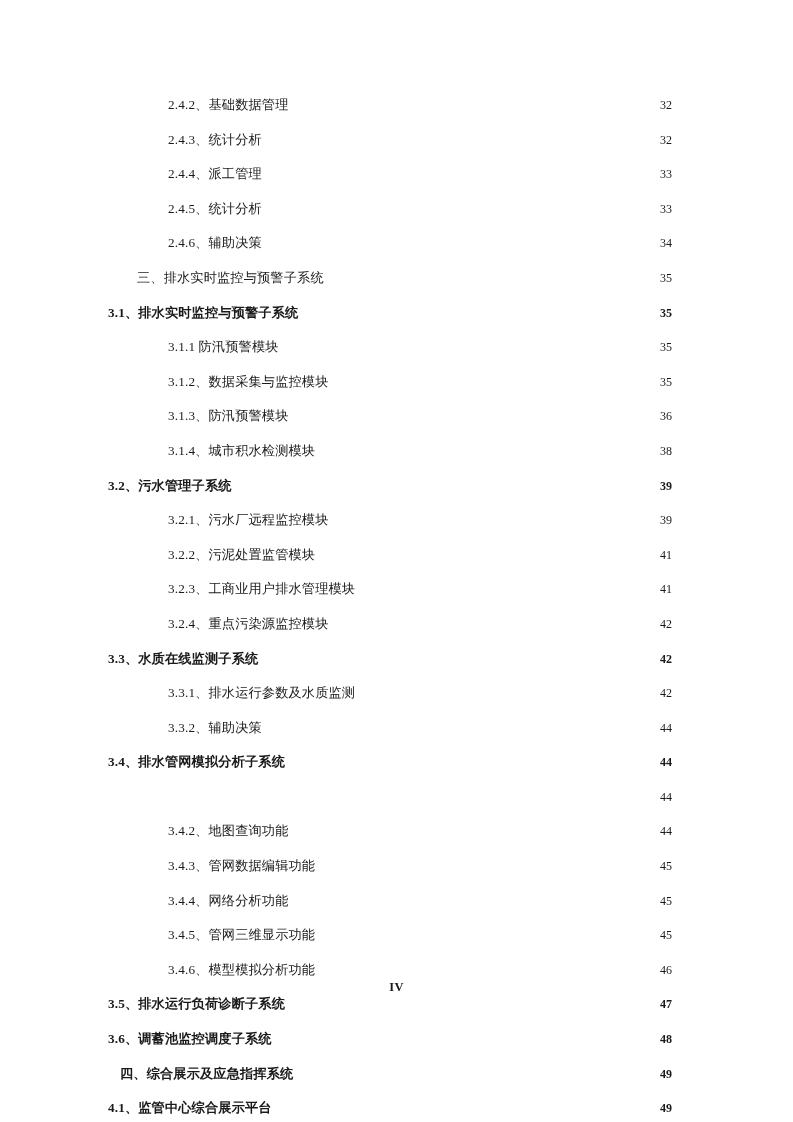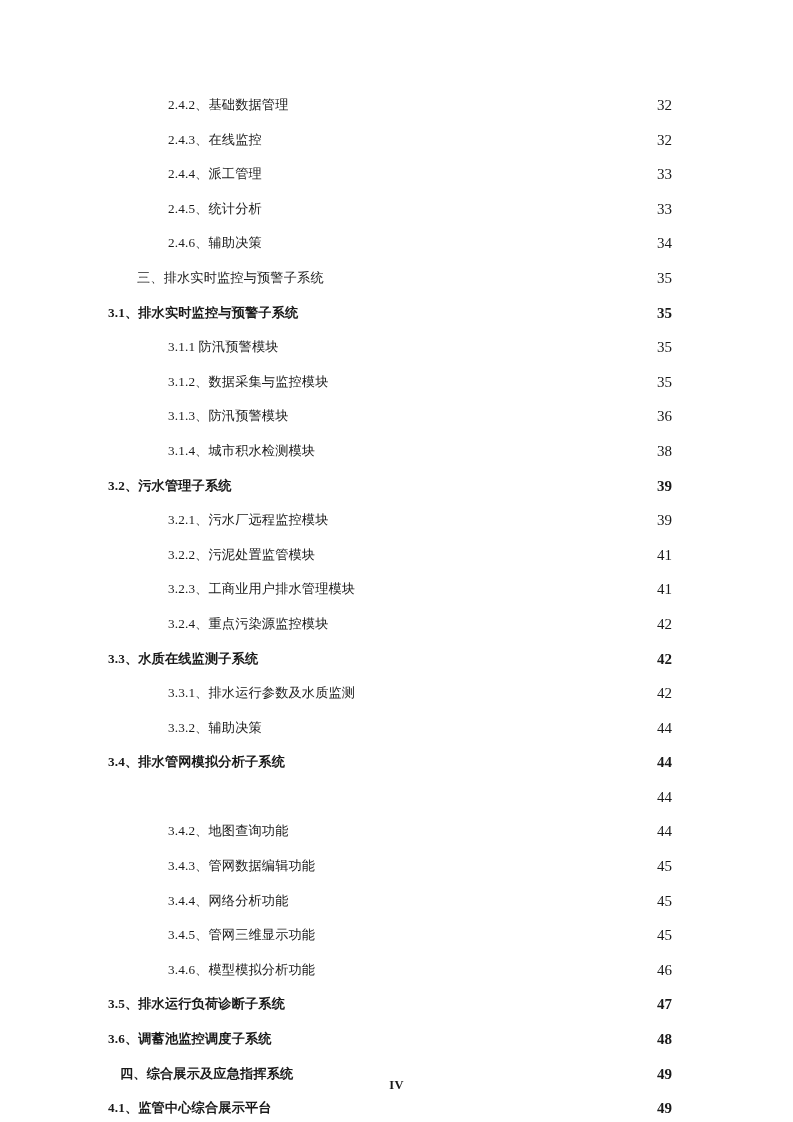--- a/index.html
+++ b/index.html
@@ -65,48 +65,48 @@
     bottom: 0;
     font-size: 12px;
     letter-spacing: -1.1px;
     color: #4a4a4a;
     white-space: nowrap;
   }
   .toc-page {
     flex: 0 0 auto;
     min-width: 17px;
     text-align: right;
-    font-size: 15px;
+    font-size: 12px;
     margin-left: 12px;
   }
   .footer {
     position: absolute;
     left: 0;
-    top: 1078px;
+    top: 980px;
     width: 793px;
     text-align: center;
     font-size: 12.5px;
     font-weight: bold;
     letter-spacing: 0.3px;
     color: #1a1a1a;
   }
 </style>
 </head>
 <body>
 
 <div class="page">
 
   <div class="toc">
       <div class="toc-row lvl3">
         <span class="toc-text">2.4.2、基础数据管理</span>
         <span class="toc-leader"></span>
         <span class="toc-page">32</span>
       </div>
       <div class="toc-row lvl3">
-        <span class="toc-text">2.4.3、在线监控</span>
+        <span class="toc-text">2.4.3、统计分析</span>
         <span class="toc-leader"></span>
         <span class="toc-page">32</span>
       </div>
       <div class="toc-row lvl3">
         <span class="toc-text">2.4.4、派工管理</span>
         <span class="toc-leader"></span>
         <span class="toc-page">33</span>
       </div>
       <div class="toc-row lvl3">
         <span class="toc-text">2.4.5、统计分析</span>

